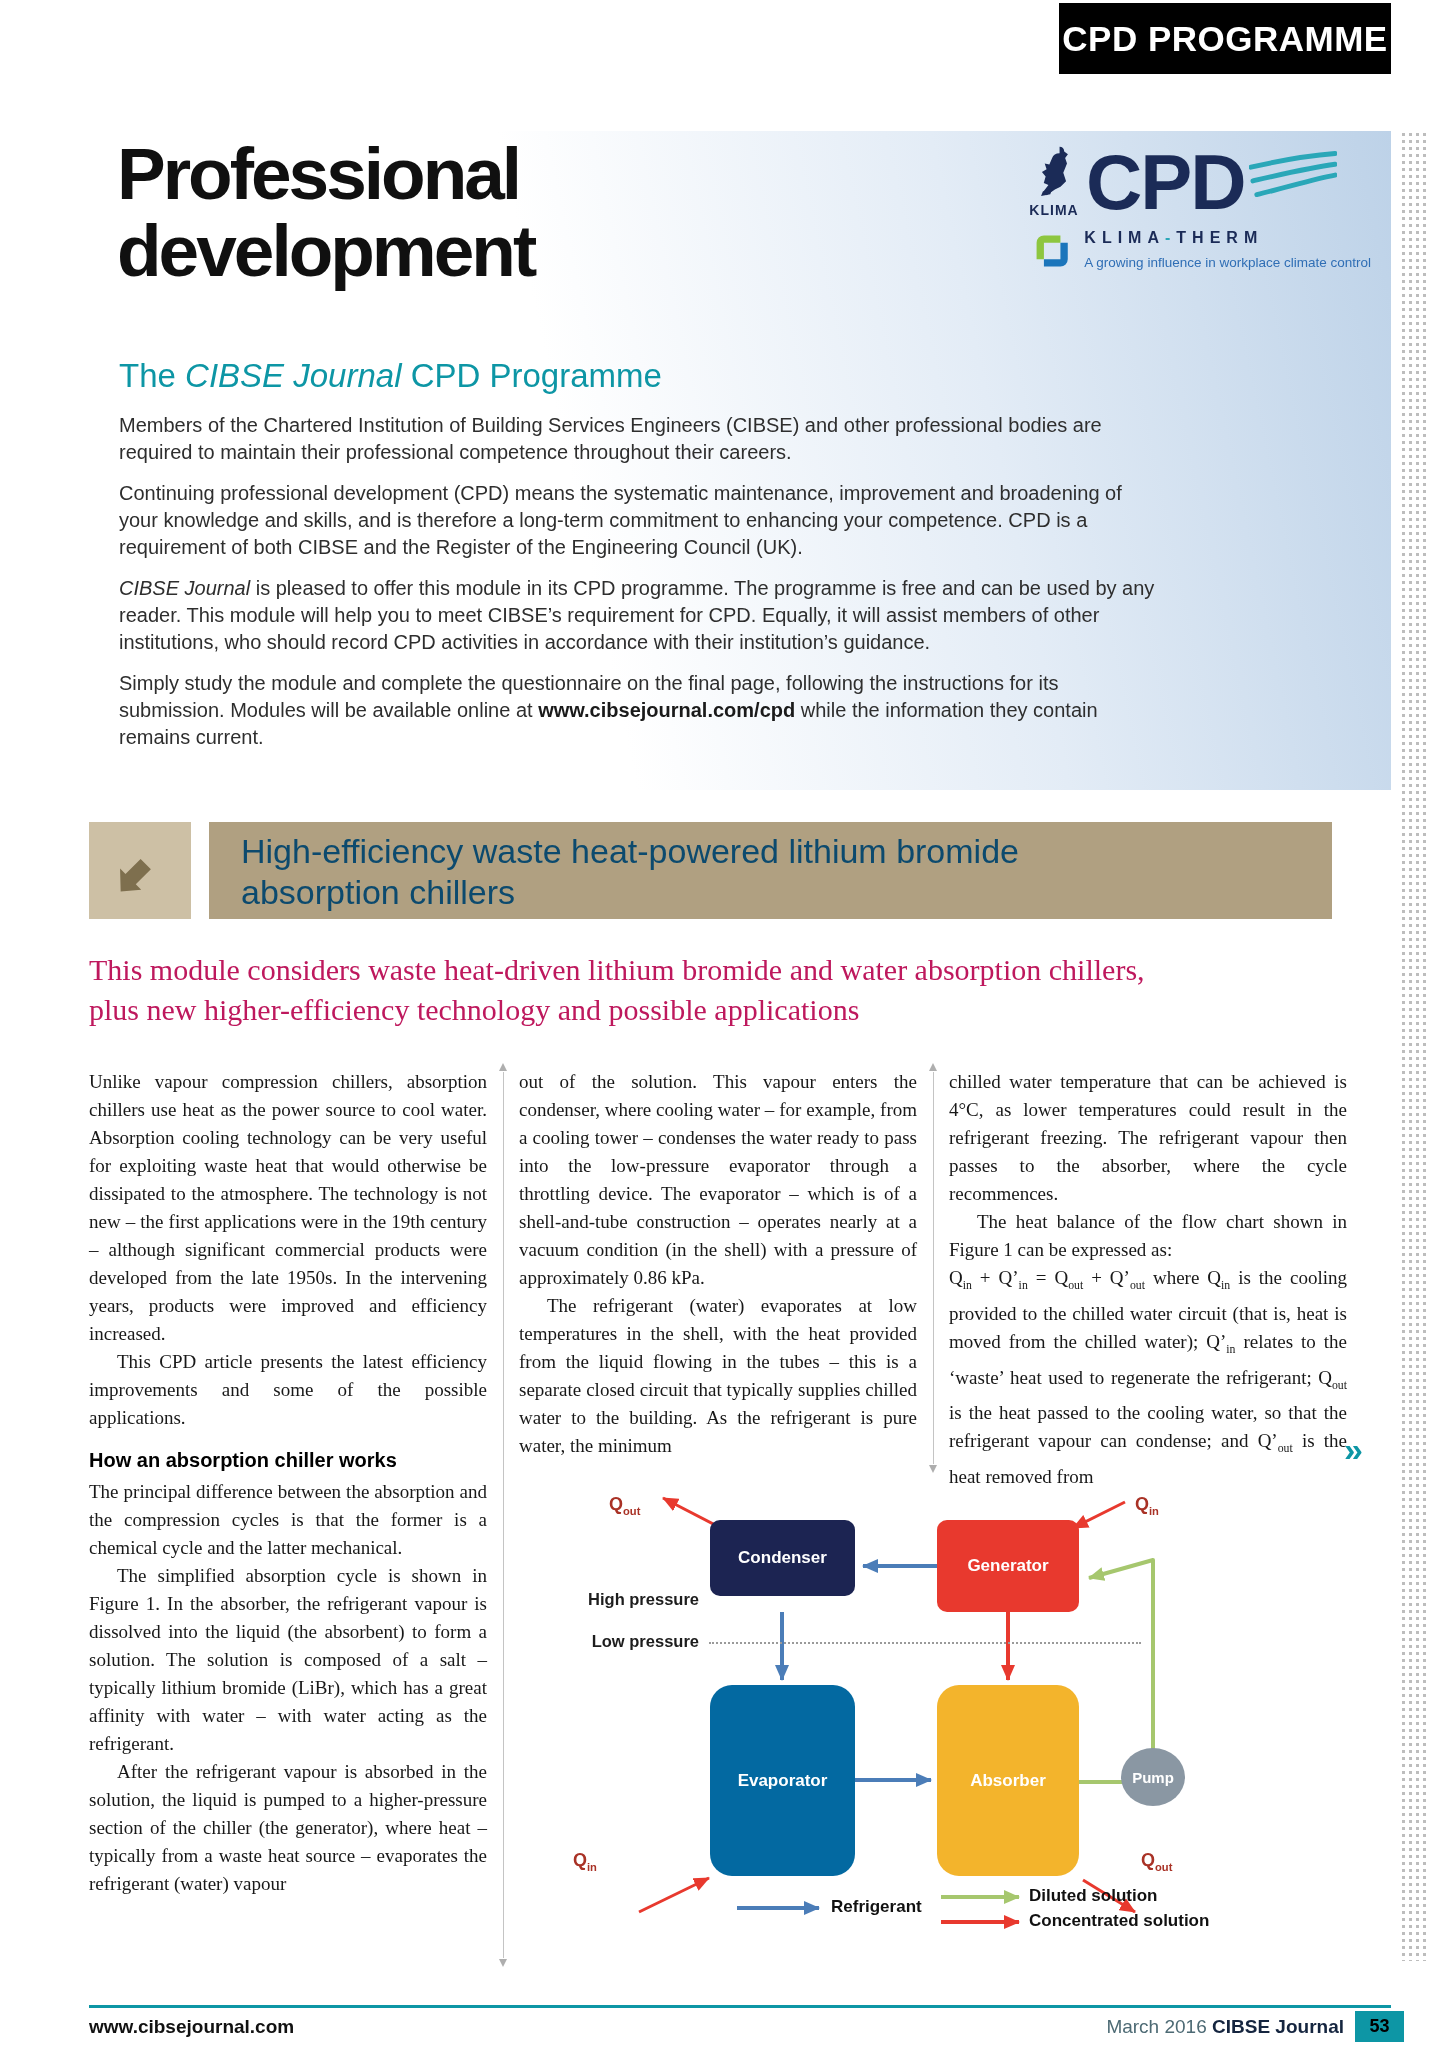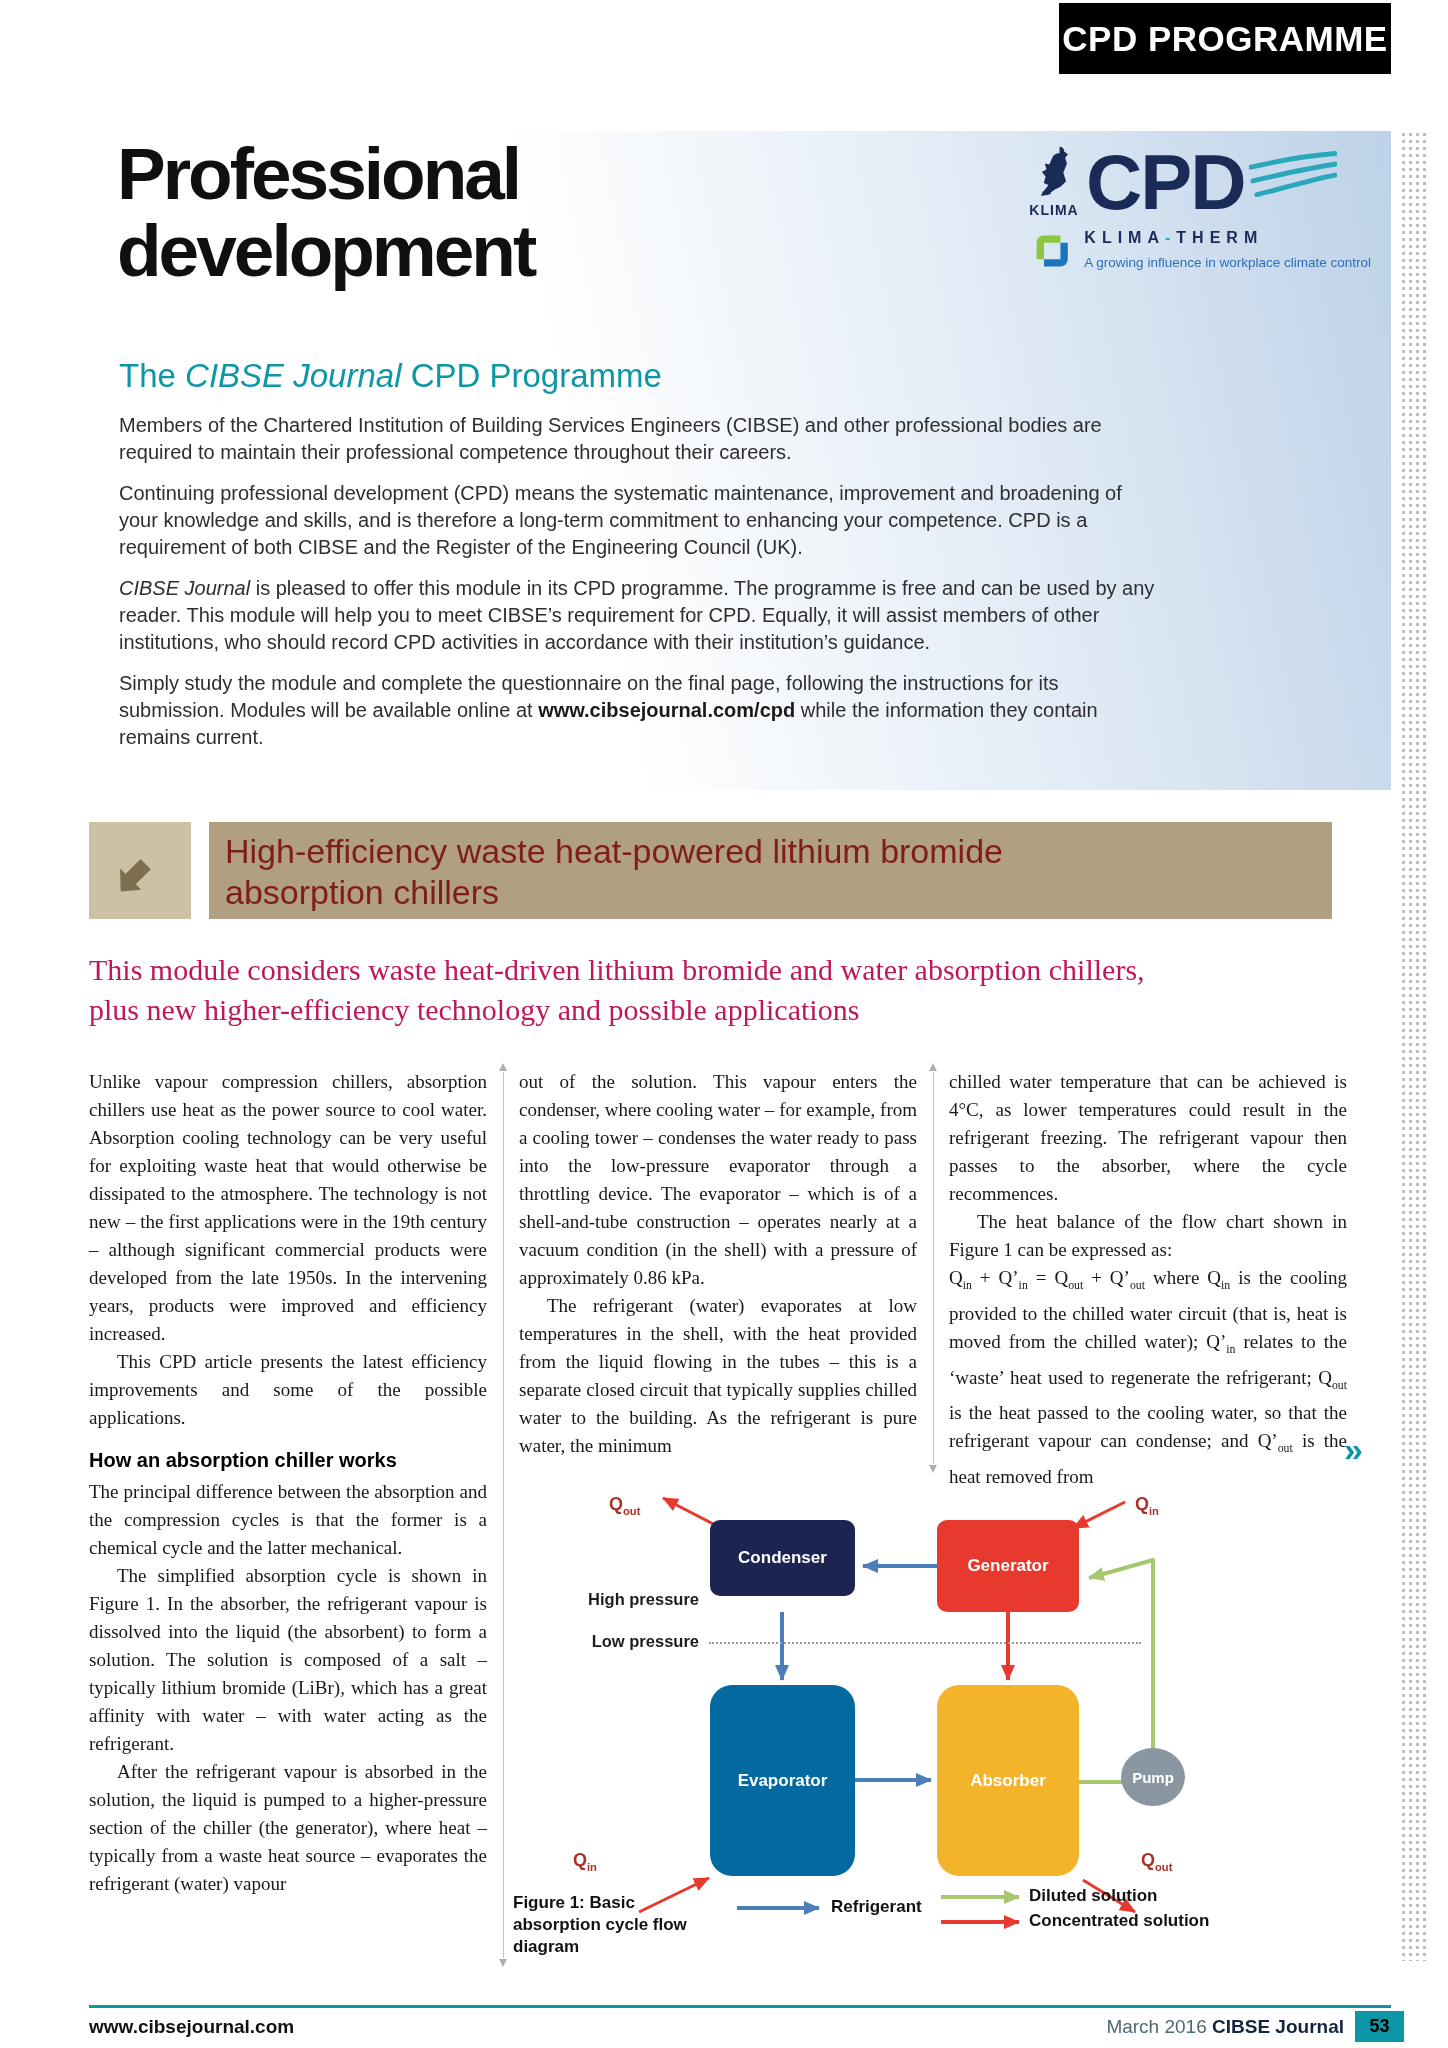--- a/index.html
+++ b/index.html
@@ -40,21 +40,21 @@
   .logo-row2 { display:flex; align-items:flex-start; margin-top:10px; margin-left:6px; }
   .klima-col { margin-left:12px; }
   .klima-name { font-size:16px; font-weight:bold; color:#1b2b57; letter-spacing:6px; margin-top:0; }
   .klima-dash { color:#2aa7b8; }
   .klima-tagline { font-size:13.5px; color:#2f6eb5; margin-top:8px; white-space:nowrap; }
 
   
   .arrow-box { position:absolute; left:89px; top:822px; width:102px; height:97px; background:#cdc0a5;
                display:flex; align-items:center; justify-content:center; }
   .module-banner { position:absolute; left:209px; top:822px; width:1123px; height:97px; background:#b0a081; }
-  .module-banner-text { width:940px; padding:9px 0 0 16px; color:#7f1d1d; font-size:34px; line-height:41px; }
+  .module-banner-text { width:940px; padding:9px 0 0 32px; color:#0c4a6e; font-size:34px; line-height:41px; }
 
   
   .standfirst { position:absolute; left:89px; top:950px; width:1100px; font-family:"Liberation Serif", serif;
                 font-size:30px; line-height:40px; color:#be185d; }
 
   
   .col { position:absolute; top:1068px; width:398px; font-family:"Liberation Serif", serif;
          font-size:19px; line-height:28px; color:#181818; text-align:justify; }
   .col p { margin:0; }
   .col .ind { text-indent:28px; }
@@ -226,21 +226,20 @@
 
     <div class="q-label" style="left:96px;  top:0;">Q<sub>out</sub></div>
     <div class="q-label" style="left:622px; top:0;">Q<sub>in</sub></div>
     <div class="q-label" style="left:60px;  top:356px;">Q<sub>in</sub></div>
     <div class="q-label" style="left:628px; top:356px;">Q<sub>out</sub></div>
 
     <div class="p-label" style="left:56px; top:96px;">High pressure</div>
     <div class="p-label" style="left:56px; top:138px;">Low pressure</div>
     <div class="dotted-line"></div>
 
-    <div class="fig-caption">Figure 1: Basic absorption cycle flow diagram</div>
     <div class="legend-label" style="left:318px; top:403px;">Refrigerant</div>
     <div class="legend-label" style="left:516px; top:392px;">Diluted solution</div>
     <div class="legend-label" style="left:516px; top:417px;">Concentrated solution</div>
   </div>
 
   <div class="footer-rule"></div>
   <div class="footer-left">www.cibsejournal.com</div>
   <div class="footer-right">
     <span class="footer-date">March 2016</span>
     <span> </span>

